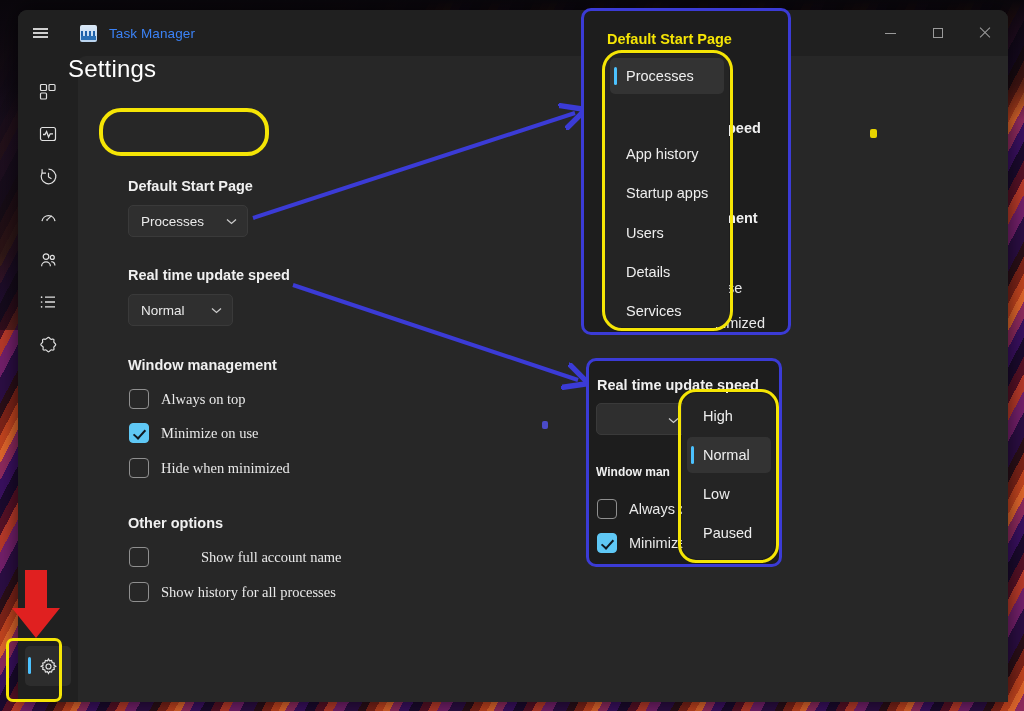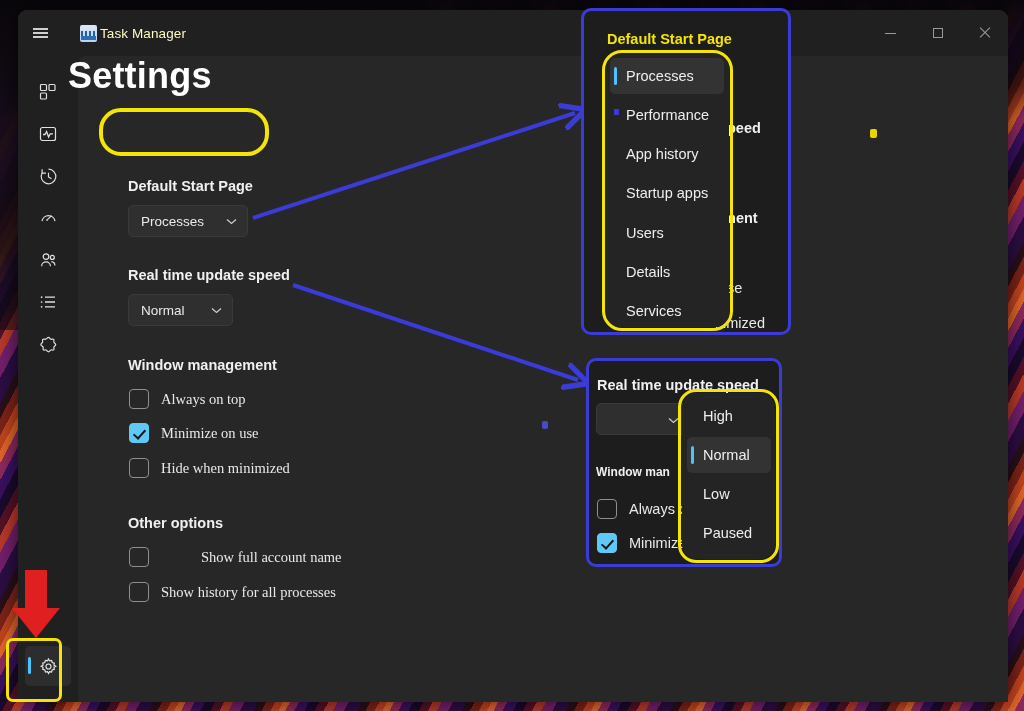--- a/index.html
+++ b/index.html
@@ -90,22 +90,22 @@
   }
   #app-icon::after {
     content: "";
     position: absolute;
     left: 1px; right: 1px; bottom: 2px; height: 9px;
     background:
       linear-gradient(to top, #2a6fb5 0%, #2a6fb5 40%, transparent 41%),
       repeating-linear-gradient(90deg, #1d5fa8 0 2px, transparent 2px 4px);
   }
   #app-title {
-    margin-left: 3px;
-    color: #fef9c3;
+    margin-left: 12px;
+    color: #3b82f6;
     font-size: 13.5px;
     letter-spacing: .1px;
     flex: 0 0 auto;
     text-align: center;
   }
   #titlebar-spacer { flex: 1 1 auto; }
   .win-btn {
     width: 47px; height: 46px;
     display: flex; align-items: center; justify-content: center;
     color: #9a9a9a;
@@ -151,22 +151,22 @@
     position: absolute;
     left: 60px; top: 46px;
     width: 930px; height: 646px;
     background: #272727;
     border-top-left-radius: 8px;
   }
 
   #page-title {
     position: absolute;
     left: 68px; top: 55px;
-    font-size: 36px;
-    font-weight: bold;
+    font-size: 24px;
+    font-weight: normal;
     color: #ffffff;
     letter-spacing: .2px;
   }
 
   .field-label {
     position: absolute;
     color: #f0f0f0;
     font-size: 14.5px;
     font-weight: bold;
   }
@@ -467,24 +467,20 @@
       <div style="position:absolute; left:143px; top:109px; color:#f0f0f0; font-size:14.5px; font-weight:bold; white-space:nowrap;">peed</div>
       <div style="position:absolute; left:139px; top:199px; color:#f0f0f0; font-size:14.5px; font-weight:bold; white-space:nowrap;">ment</div>
       <div style="position:absolute; left:143px; top:269px; color:#e9e9e9; font-size:14.5px; white-space:nowrap;">se</div>
       <div style="position:absolute; left:131px; top:304px; color:#e9e9e9; font-size:14.5px; white-space:nowrap;">himized</div>
 
       <div style="position:absolute; left:21px; top:43px; width:124px; height:273px; background:#242424; border-radius:7px;">
         <div class="menu-item selected" style="left:5px; top:4px; width:114px;">
           <span class="mbar"></span>
           <span>Processes</span>
         </div>
-        <div class="menu-item" style="left:5px; top:43px; width:114px;">
-          <span class="dot"></span>
-          <span>Performance</span>
-        </div>
         <div class="menu-item" style="left:5px; top:82px; width:114px;">
           <span>App history</span>
         </div>
         <div class="menu-item" style="left:5px; top:121px; width:114px;">
           <span>Startup apps</span>
         </div>
         <div class="menu-item" style="left:5px; top:161px; width:114px;text-align:center;">
           <span>Users</span>
         </div>
         <div class="menu-item" style="left:5px; top:200px; width:114px;">

